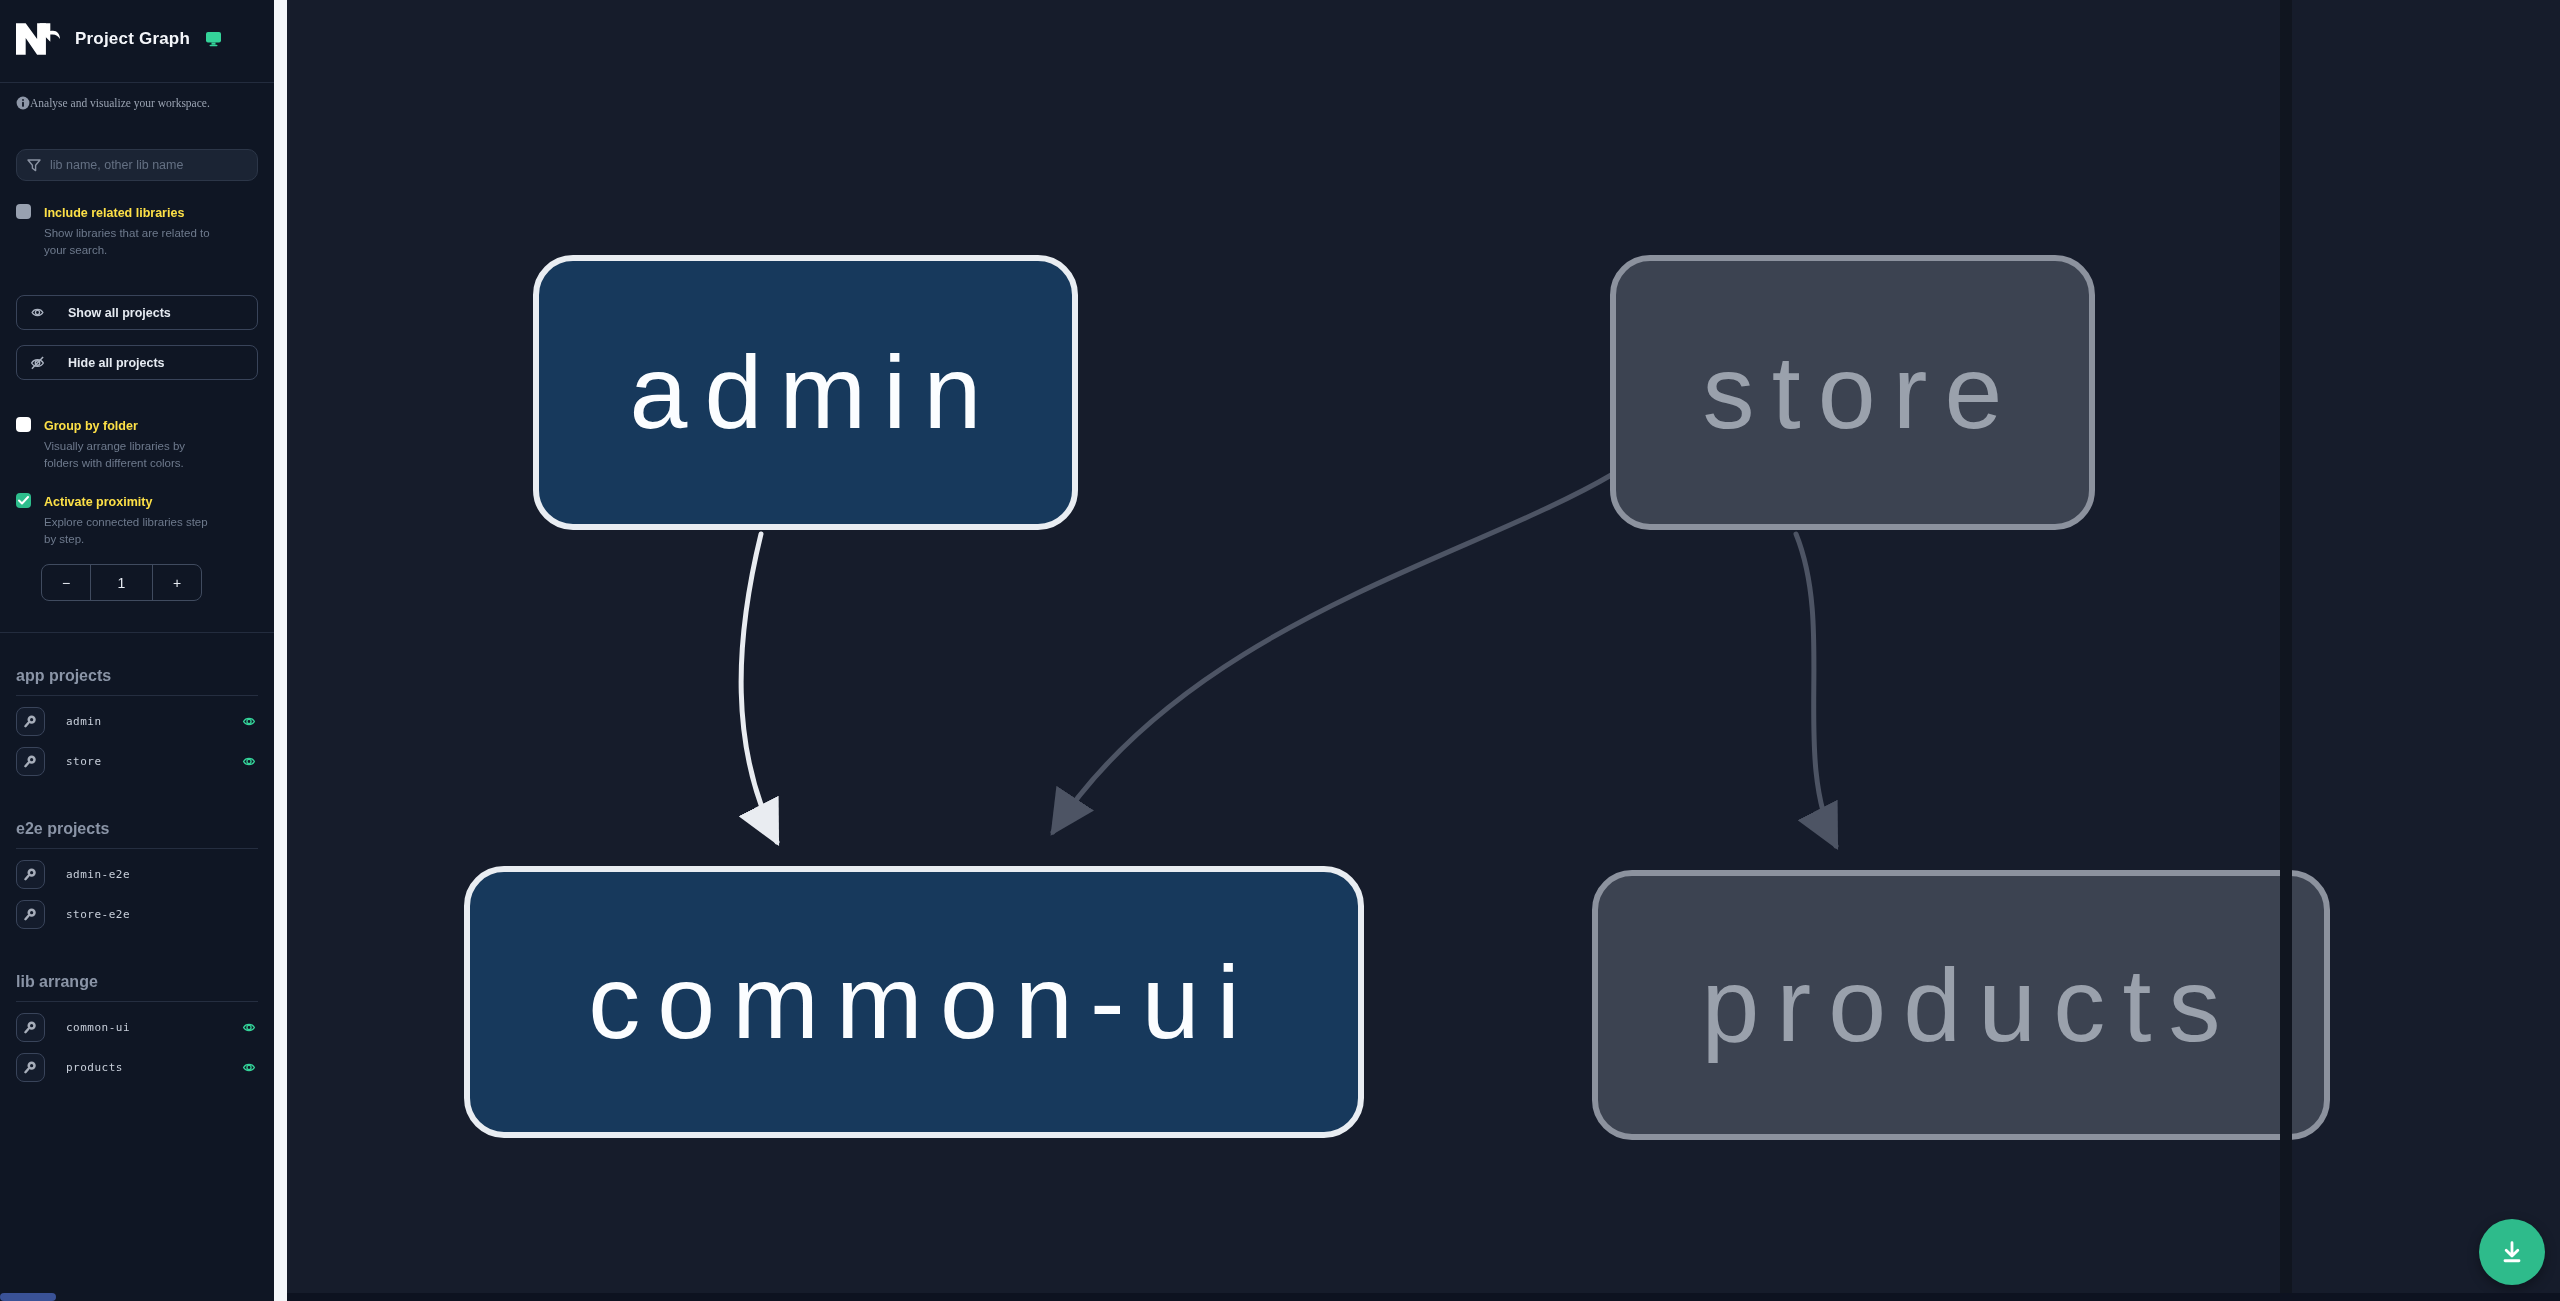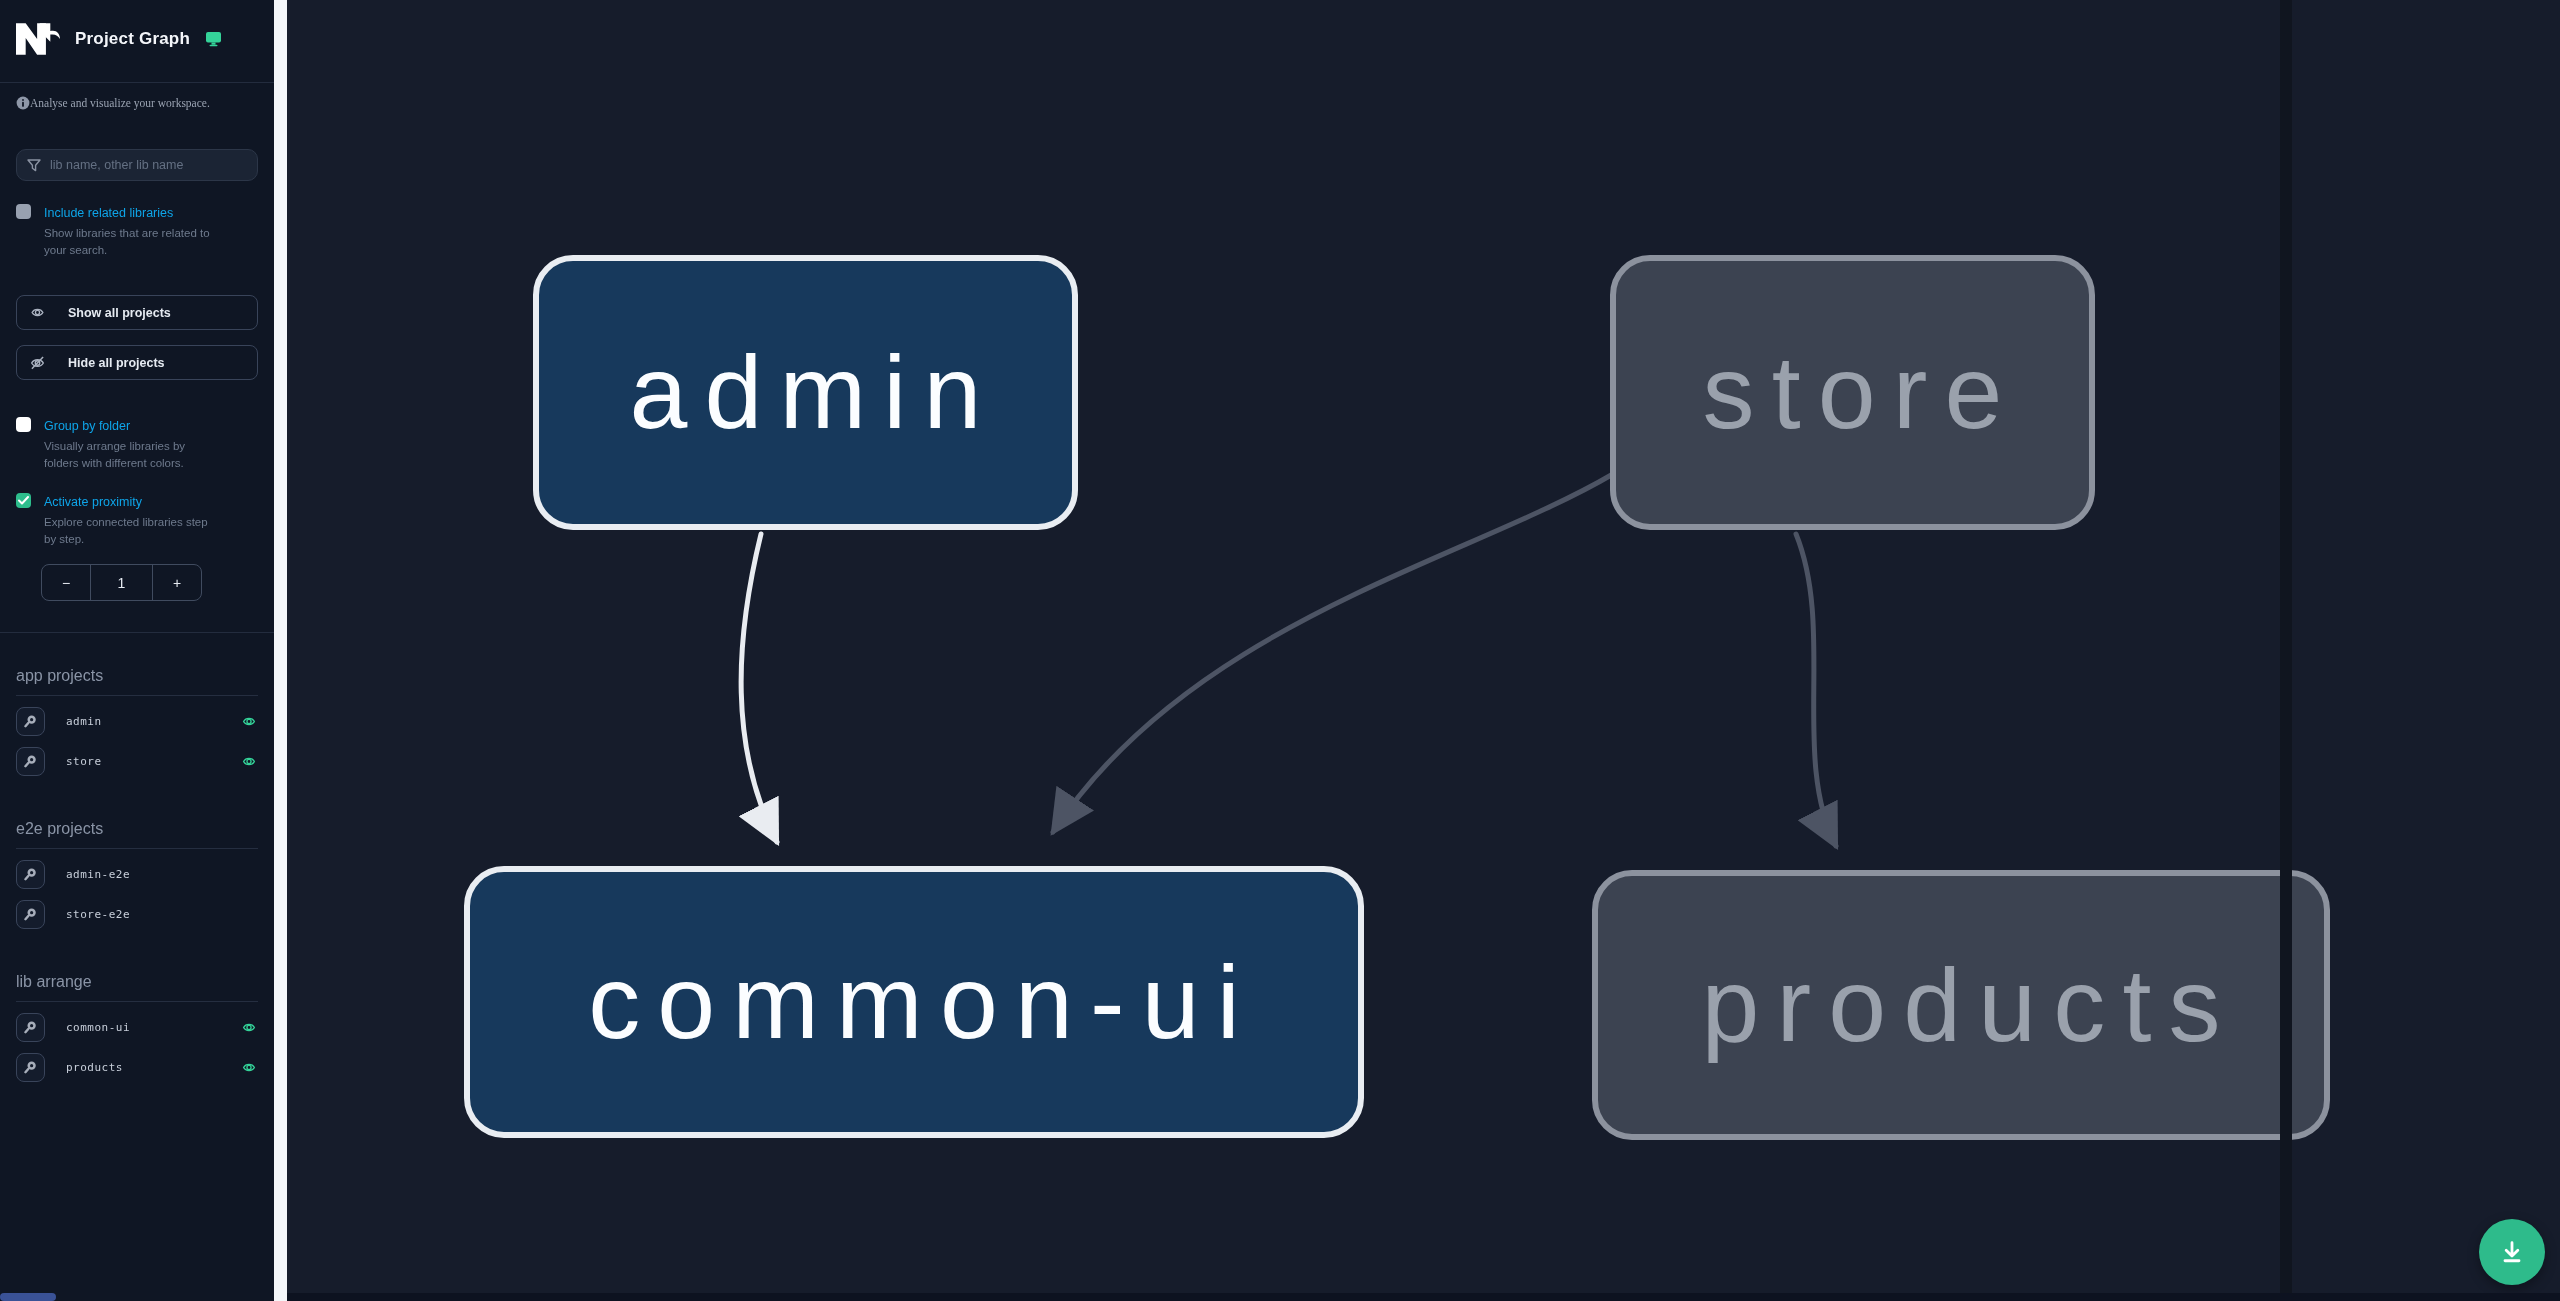--- a/index.html
+++ b/index.html
@@ -21,42 +21,42 @@
   .search-wrap input { flex:1; background:transparent; border:none; outline:none;
                        font-size:12.5px; color:#cbd2de; font-family:"Liberation Sans",sans-serif; }
   .search-wrap input::placeholder { color:#647083; }
 
   .opt { display:flex; gap:13px; margin:22px 16px 0; cursor:pointer; }
   .cb { width:15px; height:15px; border-radius:4px; flex:0 0 auto; margin-top:1px;
         display:flex; align-items:center; justify-content:center; }
   .cb-gray  { background:#98a1b0; }
   .cb-white { background:#ffffff; }
   .cb-green { background:#2dbd8c; }
-  .opt-label { font-size:12.5px; font-weight:400; color:#0ea5e9; line-height:1.25; }
+  .opt-label { font-size:12.5px; font-weight:700; color:#fde047; line-height:1.25; }
   .opt-desc  { font-size:11.5px; color:#6e7a8d; line-height:1.5; margin-top:3px; white-space:pre-line; }
 
   .sb-btn { display:flex; align-items:center; gap:22px; margin:15px 16px 0; height:35px;
             width:242px; background:transparent; border:1px solid #39445a; border-radius:8px;
             padding:0 12px; color:#e5eaf1; font-size:12.5px; font-weight:700;
             font-family:"Liberation Sans",sans-serif; cursor:pointer; }
   .sb-btn.first { margin-top:36px; }
   .mt-lg { margin-top:36px; } .mt-md { margin-top:20px; }
 
   .stepper { display:flex; margin:16px 16px 0 41px; width:161px; height:37px;
              border:1px solid #404b5f; border-radius:8px; overflow:hidden; }
   .stepper > * { display:flex; align-items:center; justify-content:center;
                  color:#e5eaf1; font-size:14px; background:transparent; border:none;
                  font-family:"Liberation Sans",sans-serif; }
   .step-btn { width:48px; cursor:pointer; }
   .step-val { flex:1; border-left:1px solid #404b5f; border-right:1px solid #404b5f; }
 
   .sb-div { border:none; border-top:1px solid #232c3e; margin-top:31px; }
 
   .section-h { margin:34px 16px 0; font-size:16px; color:#8a94a6; padding-bottom:10px;
-               border-bottom:1px solid #252e40; font-weight:400; }
+               border-bottom:1px solid #252e40; font-weight:700; }
   .sec2 { margin-top:44px; }
   .proj-row { display:flex; align-items:center; gap:21px; margin:10px 16px 0; height:30px; }
   .proj-ico { width:29px; height:29px; border-radius:8px; border:1px solid #39445a;
               background:#141c2c; display:flex; align-items:center; justify-content:center;
               cursor:pointer; flex:0 0 auto; }
   .proj-name { font-family:"DejaVu Sans Mono", monospace; font-size:11px; color:#c8cfda;
                letter-spacing:.5px; }
   .proj-eye { margin-left:auto; display:flex; cursor:pointer; }
 
   

